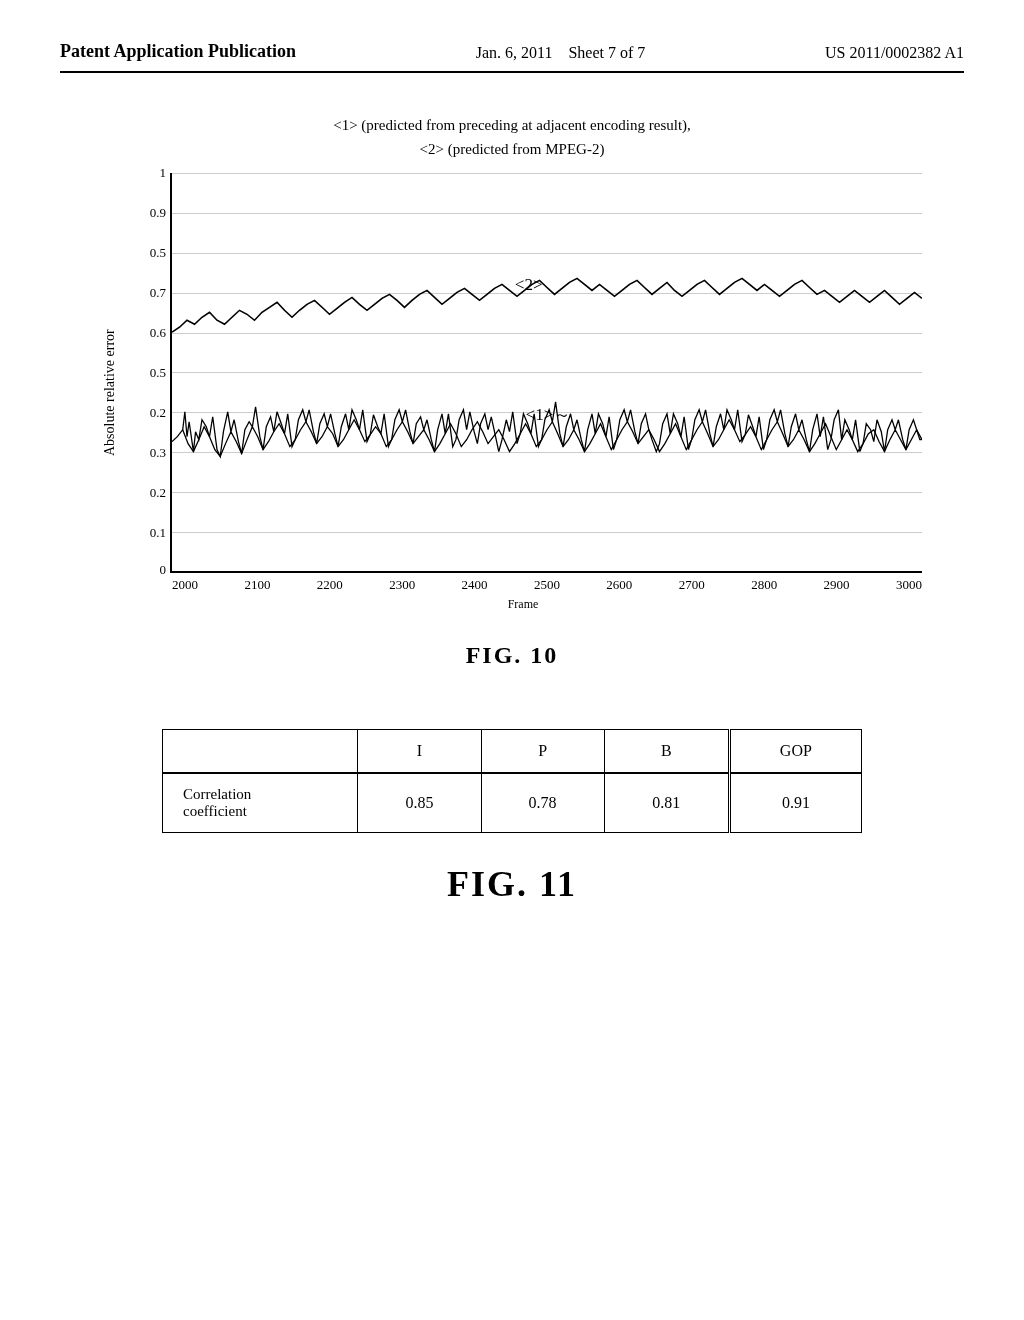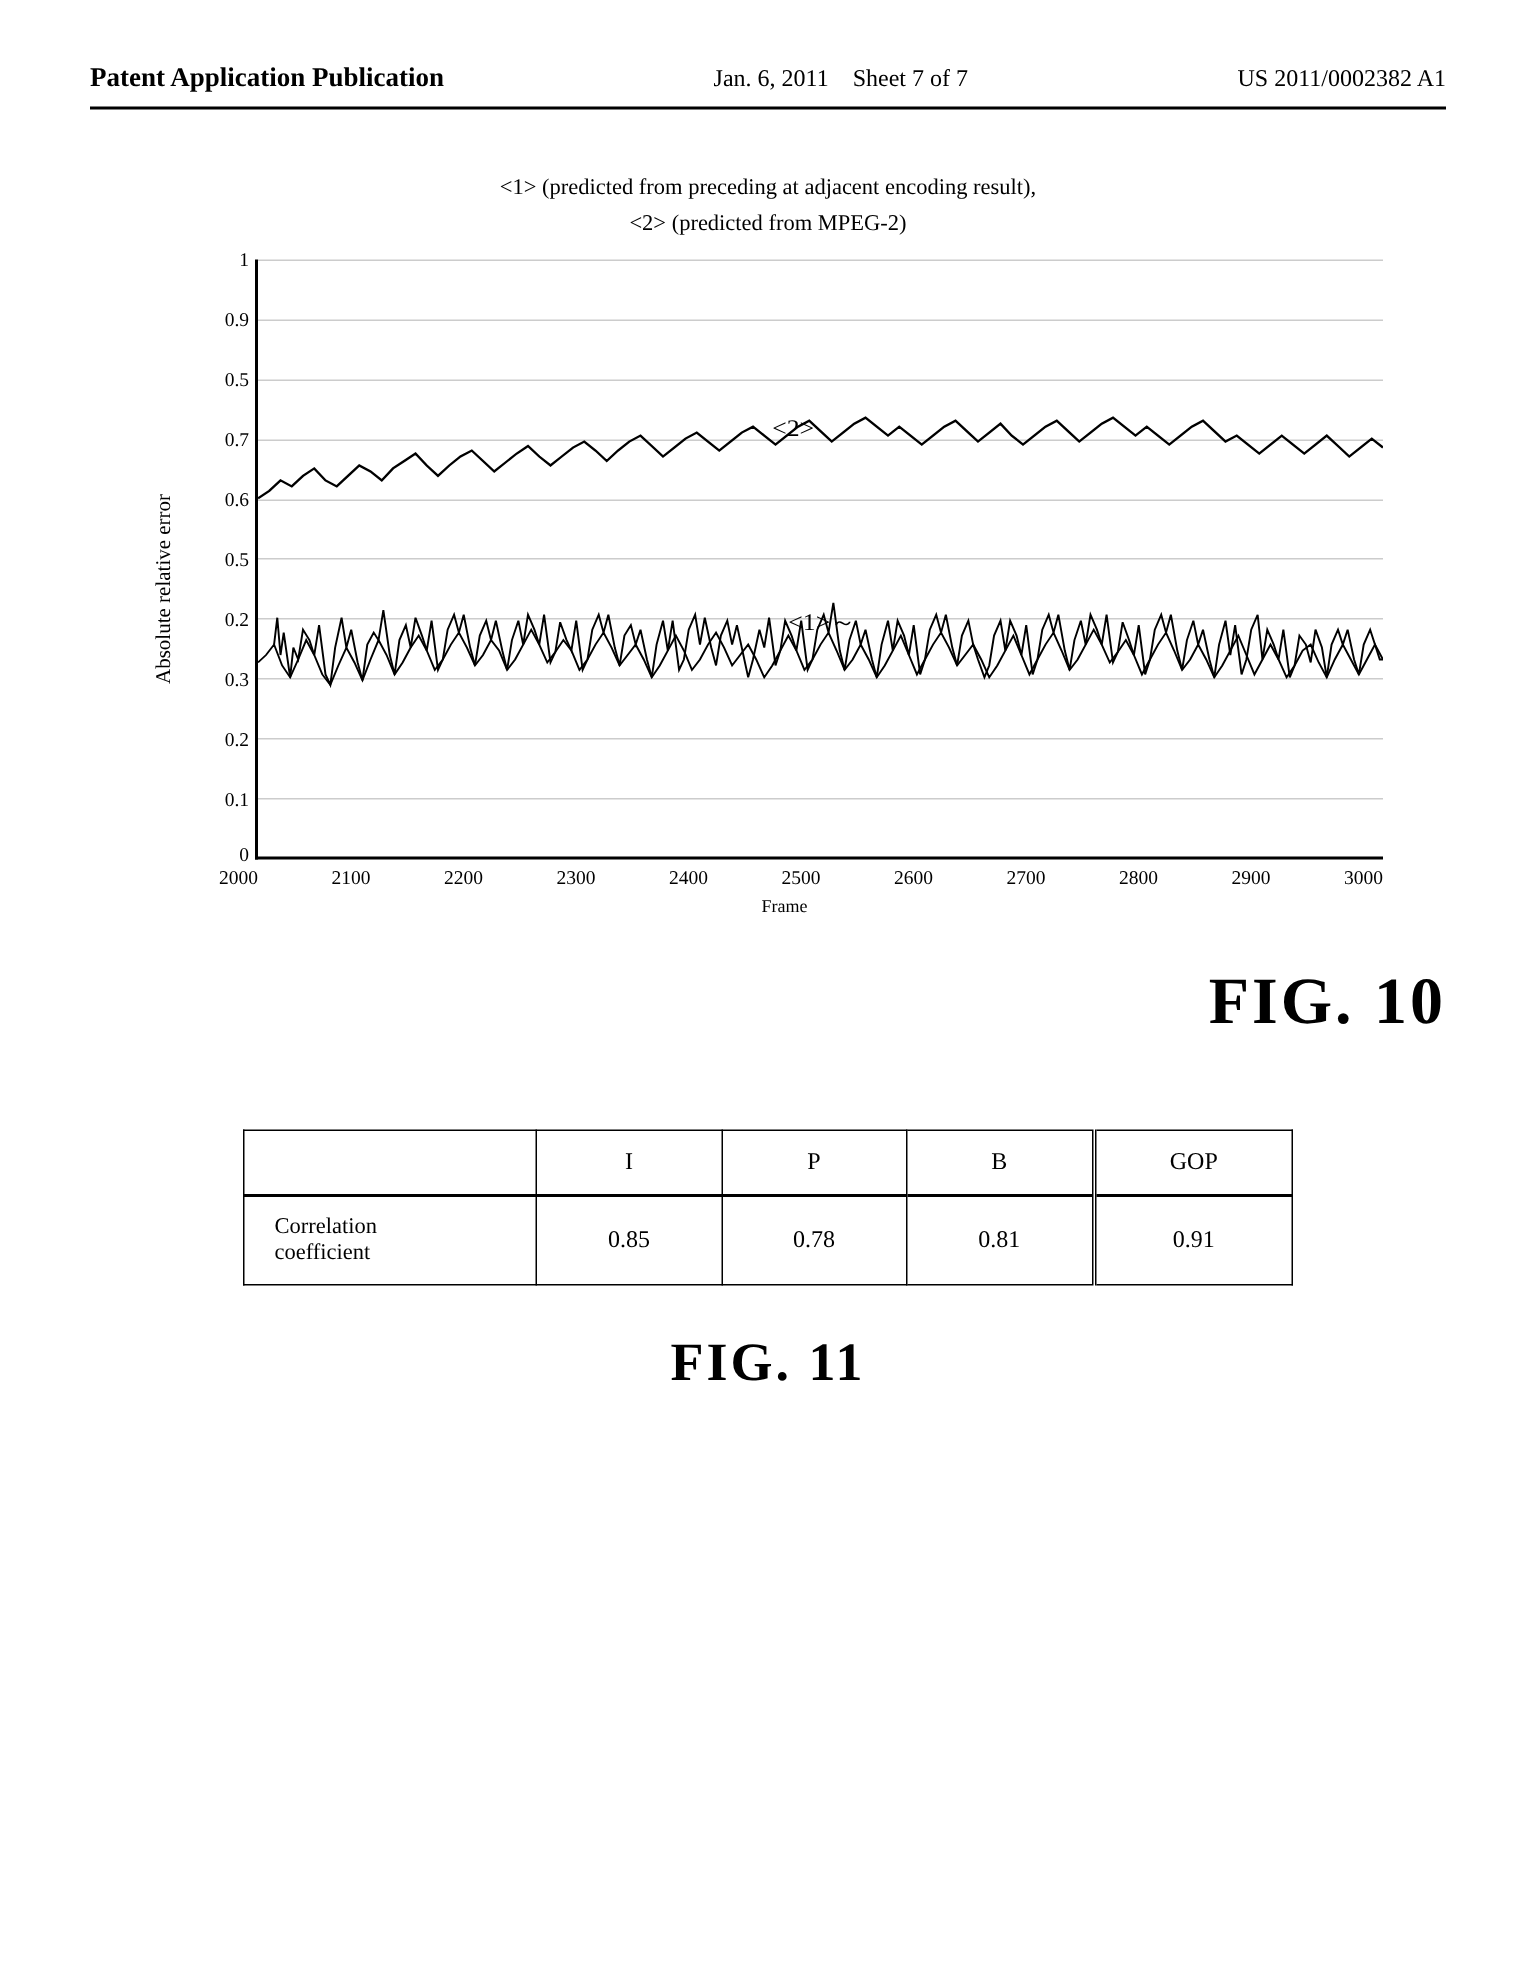--- a/index.html
+++ b/index.html
@@ -101,22 +101,22 @@
     }
     
     .chart-svg {
       position: absolute;
       top: 0; left: 0;
       width: 100%; height: 100%;
     }
 
     
     .fig-caption {
-      text-align: right;
-      font-size: 44px;
+      text-align: center;
+      font-size: 24px;
       font-weight: bold;
       margin: 13px 0 60px 0;
       letter-spacing: 2px;
     }
 
     
     .table-section {
       margin: 20px auto;
       width: 700px;
     }
@@ -272,21 +272,21 @@
                   655,270 658,248 662,260 665,280 668,258 672,248 675,258 678,248
                   682,268 685,278 688,258 692,248 695,258 698,268 700,268
                 "></polyline>
 
               <text x="320" y="118" font-size="16" font-family="serif">&lt;2&gt;</text>
               <text x="330" y="248" font-size="16" font-family="serif">&lt;1&gt;～</text>
             </svg>
           </div>
         </div>
 
-        <div style="display:flex; margin-left:20px;justify-content:flex-end;">
+        <div style="display:flex; margin-left:46px;justify-content:flex-end;">
           <div class="x-labels" style="flex:1;">
             <span>2000</span>
             <span>2100</span>
             <span>2200</span>
             <span>2300</span>
             <span>2400</span>
             <span>2500</span>
             <span>2600</span>
             <span>2700</span>
             <span>2800</span>

